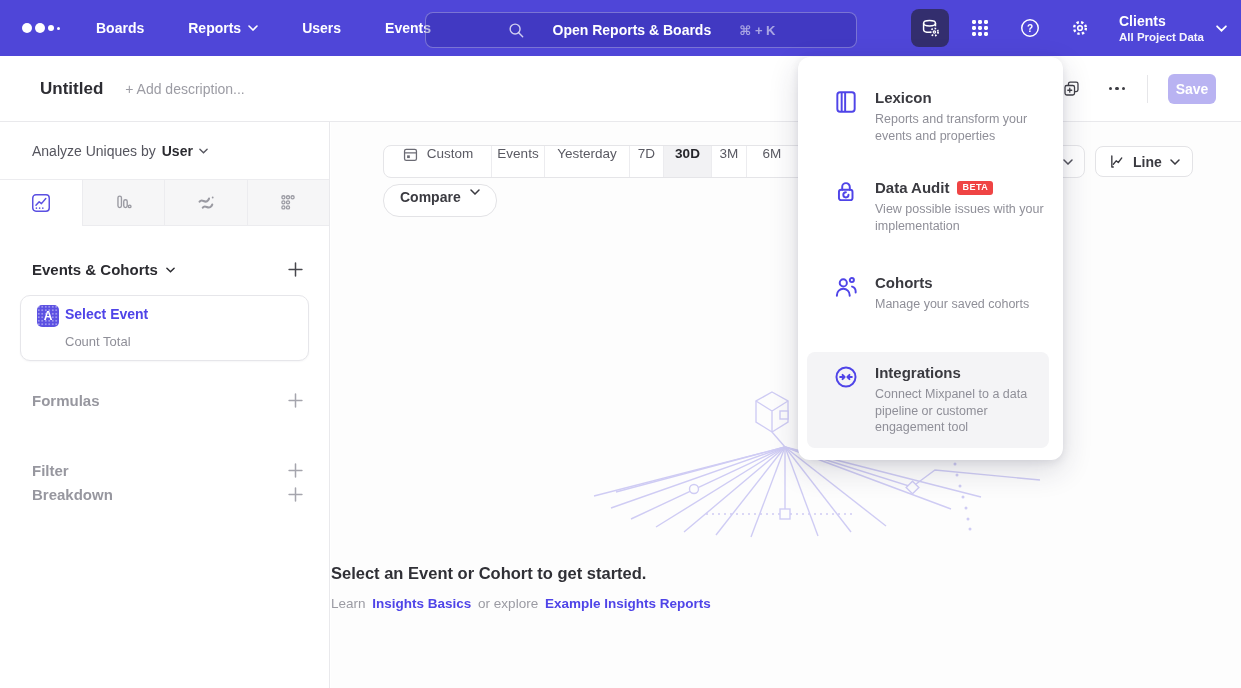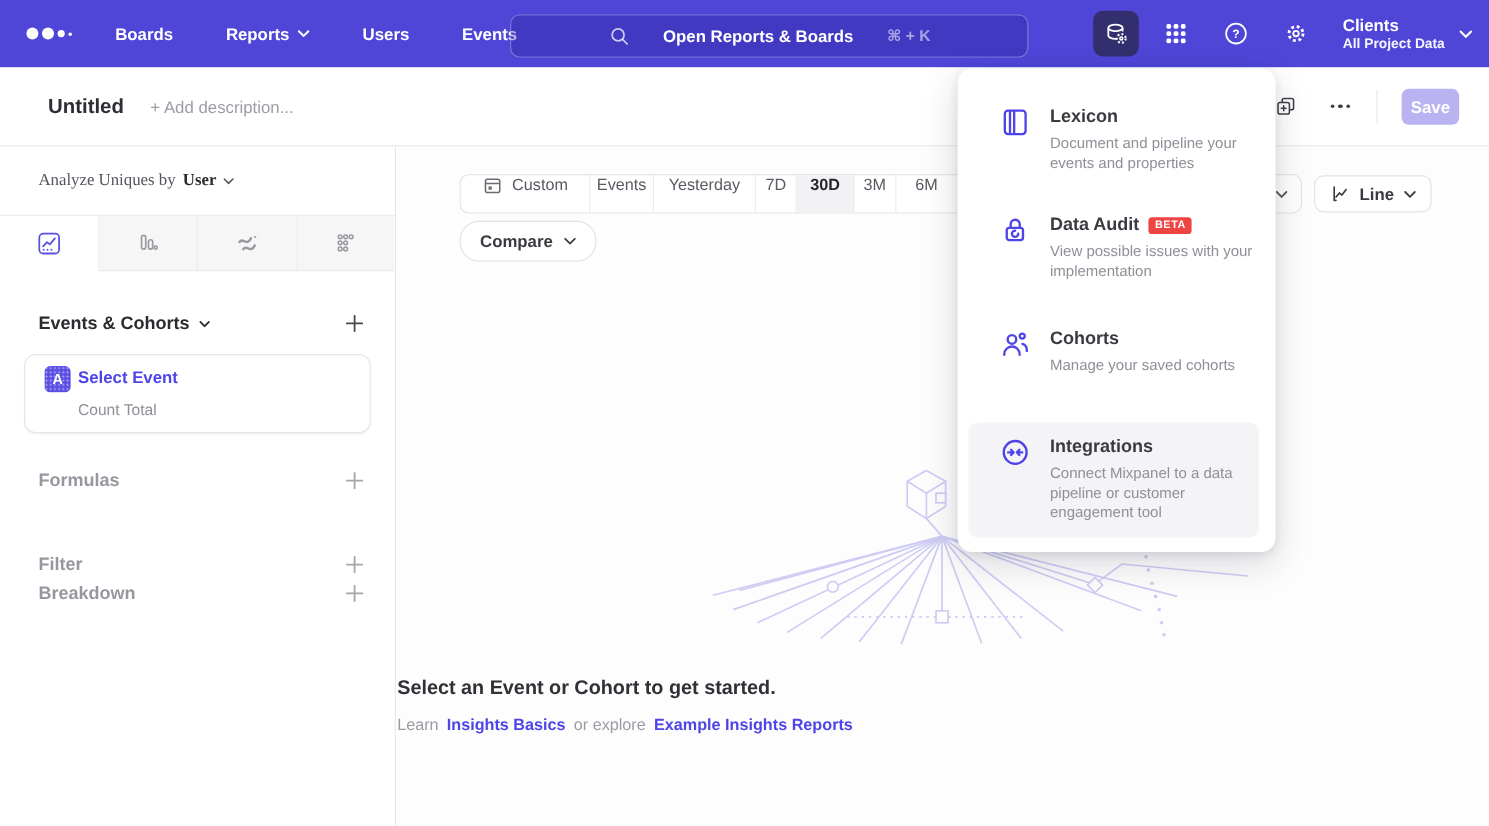--- a/index.html
+++ b/index.html
@@ -41,21 +41,21 @@
   .h-icon{display:flex;align-items:center;justify-content:center;cursor:pointer;padding:4px;}
   .dots3{display:flex;gap:3px;margin-left:22px;cursor:pointer;padding:6px 2px;}
   .dots3 i{width:3.5px;height:3.5px;border-radius:50%;background:#3c3c42;display:block;}
   .vdiv{width:1px;height:28px;background:#e6e6e9;margin:0 20px;}
   .save-btn{width:48px;height:30px;border:none;border-radius:6px;background:#b9b3f2;color:#fff;
             font-size:14px;font-weight:600;font-family:inherit;cursor:pointer;}
 
   
   .sidebar{position:absolute;left:0;top:121px;width:330px;height:567px;background:#fff;
            border-right:1px solid #e9e9ec;box-sizing:border-box;}
-  .analyze{display:flex;align-items:center;gap:6px;margin:22px 0 0 32px;font-size:14px;color:#55555e;font-family:Liberation Serif, serif;}
+  .analyze{display:flex;align-items:center;gap:6px;margin:22px 0 0 32px;font-size:14px;color:#55555e;}
   .analyze .val{color:#2b2b30;font-weight:700;display:flex;align-items:center;gap:6px;cursor:pointer;}
   .tabs{display:flex;height:46px;margin-top:20px;border-top:1px solid #ececef;}
   .tab{flex:1;display:flex;align-items:center;justify-content:center;background:#f6f6f7;
        border-right:1px solid #ececef;border-bottom:1px solid #ececef;cursor:pointer;}
   .tab:last-child{border-right:none;}
   .tab.active{background:#fff;border-bottom:none;}
   .section-head{display:flex;align-items:center;margin:34px 24px 0 32px;text-align:right;}
   .section-head .lbl{font-size:15px;font-weight:700;color:#2b2b30;display:flex;align-items:center;gap:8px;cursor:pointer;}
   .section-head .sp{flex:1;}
   .plus-btn{background:none;border:none;cursor:pointer;padding:2px;display:flex;}
@@ -79,22 +79,22 @@
   .date-control{position:absolute;left:52px;top:24px;width:702px;height:33px;background:#fff;
                 border:1px solid #e5e5e8;border-radius:8px;display:flex;box-sizing:border-box;overflow:hidden;}
   .seg{display:flex;align-items:flex-start;justify-content:center;gap:8px;font-size:13.5px;color:#5a5a63;
        border-right:1px solid #ececef;box-sizing:border-box;cursor:pointer;white-space:nowrap;}
   .seg.selected{background:#f2f2f4;color:#26262b;font-weight:700;}
   .seg-spacer{flex:1;}
   .seg-more{width:33px;display:flex;align-items:center;justify-content:center;border-left:1px solid #ececef;cursor:pointer;}
   .line-btn{position:absolute;left:764px;top:25px;height:31px;padding:0 12px;background:#fff;
             border:1px solid #e3e3e6;border-radius:8px;display:flex;align-items:center;gap:8px;
             font-size:14px;font-weight:600;color:#3a3a40;cursor:pointer;box-sizing:border-box;}
-  .compare-btn{position:absolute;left:52px;top:63px;height:33px;padding:16px 16px;background:#fff;
-               border:1px solid #e3e3e6;border-radius:16px;display:flex;align-items:center;gap:9px;
+  .compare-btn{position:absolute;left:52px;top:63px;height:33px;padding:4px 16px;background:#fff;
+               border:1px solid #e3e3e6;border-radius:16px;display:flex;gap:9px;
                font-size:14px;font-weight:600;color:#3a3a40;cursor:pointer;box-sizing:border-box;}
   .illus{position:absolute;left:225px;top:240px;}
   .empty{position:absolute;left:0;width:910px;top:443px;text-align:left;}
   .empty .t{font-size:16.5px;font-weight:700;color:#303036;}
   .empty .s{margin-top:13px;font-size:13.5px;color:#9b9ba3;}
   .empty .s a{color:#4f44e8;font-weight:700;text-decoration:none;cursor:pointer;margin:0 3px;}
 
   
   .menu{position:absolute;left:798px;top:57px;width:265px;height:403px;background:#fff;border-radius:12px;
         box-shadow:0 10px 30px rgba(40,40,70,.16), 0 2px 8px rgba(40,40,70,.10);z-index:50;}
@@ -417,21 +417,21 @@
     <span class="micon">
       <svg width="26" height="26" viewBox="0 0 24 24" fill="none" stroke="#4f44e8" stroke-width="1.8">
         <rect x="4" y="3" width="16" height="18" rx="2.5"></rect>
         <line x1="8" y1="3" x2="8" y2="21"></line>
           <line x1="11.2" y1="3" x2="11.2" y2="21"></line>
       </svg>
     </span>
     <div class="mt">
         <span>Lexicon</span>
       </div>
-    <div class="md">Document and pipeline your events and properties</div>
+    <div class="md">Reports and transform your events and properties</div>
   </div>
 
   <div class="mi mi2">
     <span class="micon">
       <svg width="26" height="26" viewBox="0 0 24 24" fill="none" stroke="#4f44e8" stroke-width="1.8" stroke-linecap="round">
         <path d="M8.5 10 V7.3 a3.5 3.5 0 0 1 7 0 V10"></path>
         <rect x="5.5" y="10" width="12.5" height="9.5" rx="2"></rect>
         <path d="M14.3 14.6 a2.4 2.4 0 1 1 -2.4 -2.4"></path>
       </svg>
     </span>

